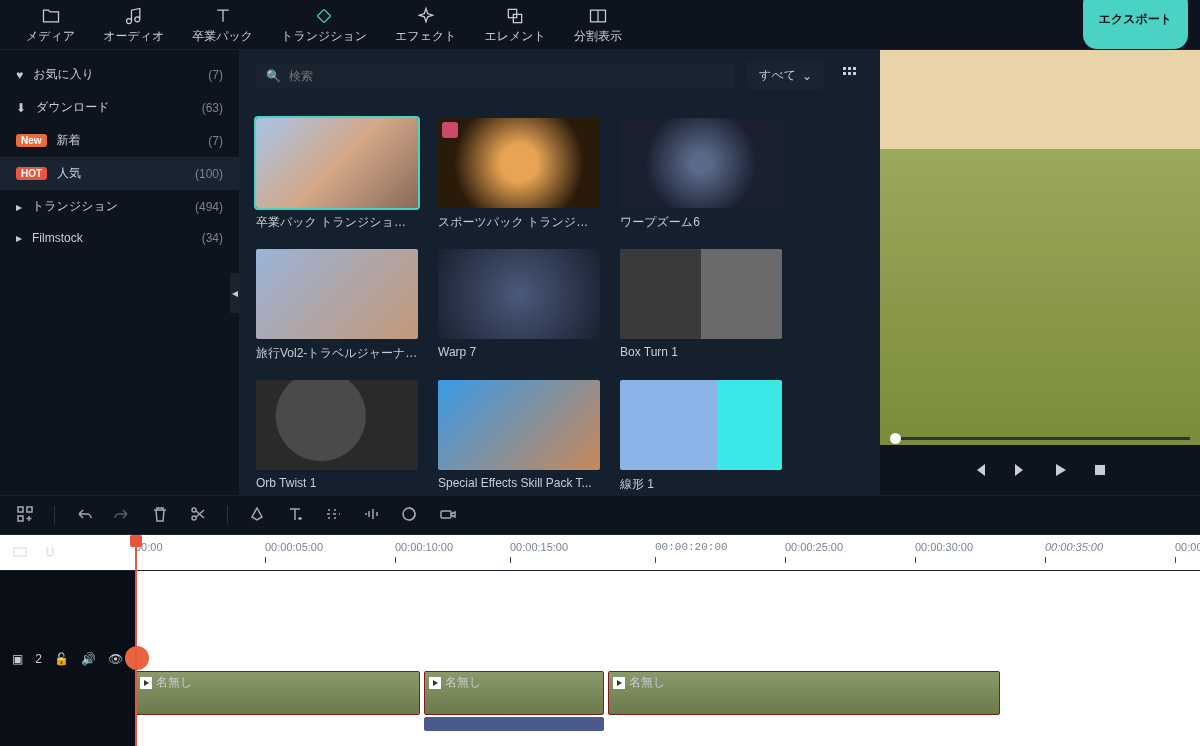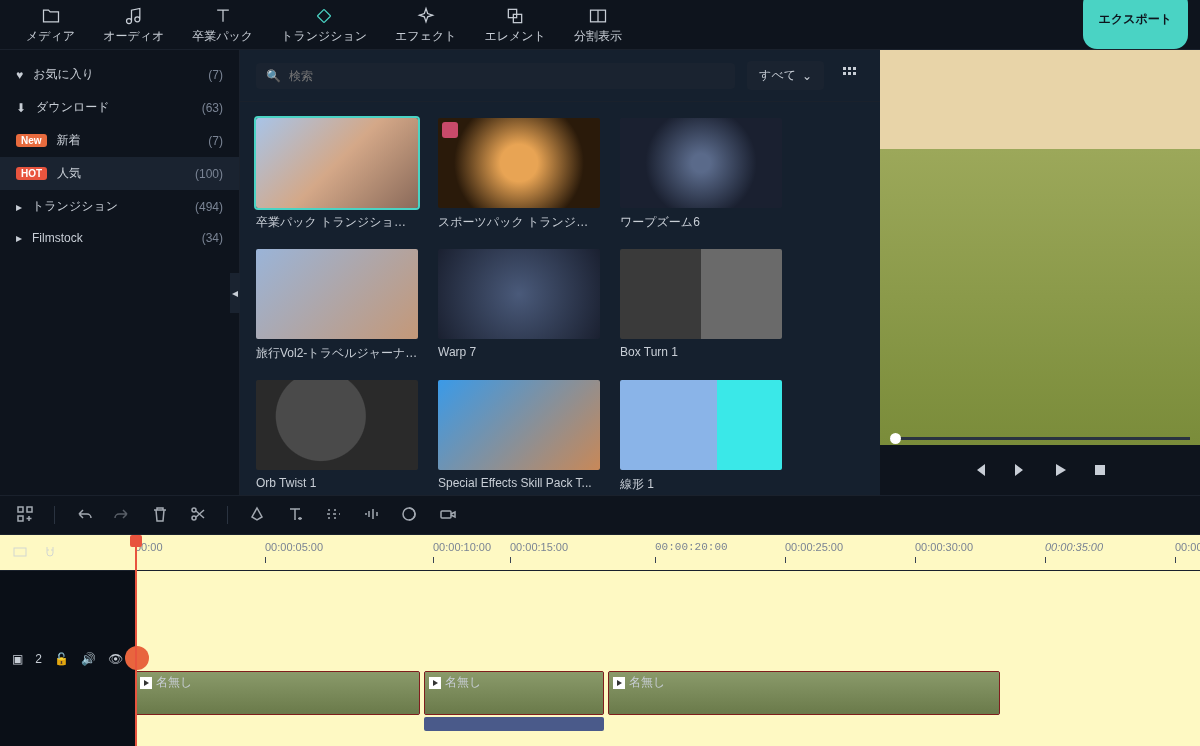--- a/index.html
+++ b/index.html
@@ -33,21 +33,21 @@
 .collapse-handle{position:absolute;left:-10px;top:50%;width:10px;height:40px;background:#1a2330;cursor:pointer;display:flex;align-items:center;justify-content:center}
 .preview{width:320px;background:#000;display:flex;flex-direction:column}
 .preview-video{flex:1;background:linear-gradient(to bottom,#e8d4a8 0%,#e8d4a8 25%,#9ca85a 25%,#7a8c3a 100%)}
 .preview-controls{height:50px;background:#0e141d;display:flex;align-items:center;justify-content:center;gap:24px;position:relative}
 .preview-scrubber{position:absolute;top:-8px;left:10px;right:10px;height:3px;background:#2a3340}
 .preview-scrubber::before{content:"";position:absolute;left:0;top:-4px;width:11px;height:11px;background:#fff;border-radius:50%}
 .pc-btn{cursor:pointer;fill:#c8ced6}
 .toolbar{height:40px;background:#0e141d;border-top:1px solid #1a212c;border-bottom:1px solid #1a212c;display:flex;align-items:center;padding:0 16px;gap:20px}
 .tb-btn{cursor:pointer;opacity:.8}
 .tb-sep{width:1px;height:18px;background:#2a3340}
-.timeline{background:#fef9c3;height:211px;position:relative;overflow:hidden}
+.timeline{background:#ffffff;height:211px;position:relative;overflow:hidden}
 .ruler{height:36px;display:flex;position:relative;border-bottom:1px solid #1a212c;padding-left:135px}
 .ruler-controls{position:absolute;left:0;top:0;width:135px;height:36px;display:flex;align-items:center;gap:14px;padding:0 12px}
 .tick{position:absolute;top:6px;font-size:11px;color:#7a8494}
 .tick::after{content:"";position:absolute;top:16px;left:0;width:1px;height:6px;background:#3a4454}
 .playhead{position:absolute;left:135px;top:0;bottom:0;width:2px;background:#e8543e;z-index:10}
 .playhead::before{content:"";position:absolute;top:0;left:-5px;width:12px;height:12px;background:#e8543e;border-radius:2px}
 .track-area{position:relative;height:175px}
 .track-head{position:absolute;left:0;width:135px;height:175px;background:#0a0f17;z-index:5;display:flex;align-items:center;padding:0 12px;gap:12px}
 .handle{position:absolute;left:125px;top:75px;width:24px;height:24px;background:#e8653e;border-radius:50%;z-index:8}
 .clips{position:absolute;left:135px;right:0;top:100px;height:52px}
@@ -276,21 +276,21 @@
       <span class="tb-btn"><svg width="16" height="16" fill="none" stroke="#c8ced6">
             <rect x="2" y="4" width="12" height="8"></rect>
           </svg></span>
       <span class="tb-btn"><svg width="16" height="16" fill="none" stroke="#c8ced6">
             <path d="M5 3v6a3 3 0 006 0V3M5 6h2m2 0h2"></path>
           </svg></span>
     </div>
     <div id="ticks"></div>
   <div class="tick" style="left: 135px;">00:00</div>
       <div class="tick" style="left: 265px;">00:00:05:00</div>
-      <div class="tick" style="left: 395px; margin-left: 38px;">00:00:10:00</div>
+      <div class="tick" style="left: 395px;">00:00:10:00</div>
       <div class="tick" style="left: 510px;">00:00:15:00</div>
       <div class="tick" style="left: 655px; font-family: Liberation Mono, monospace;">00:00:20:00</div>
       <div class="tick" style="left: 785px;">00:00:25:00</div>
       <div class="tick" style="left: 915px;">00:00:30:00</div>
       <div class="tick" style="left: 1045px; font-style: italic;">00:00:35:00</div>
       <div class="tick" style="left: 1175px;">00:00:40</div>
     </div>
   <div class="playhead"></div>
   <div class="track-area">
     <div class="track-head">

